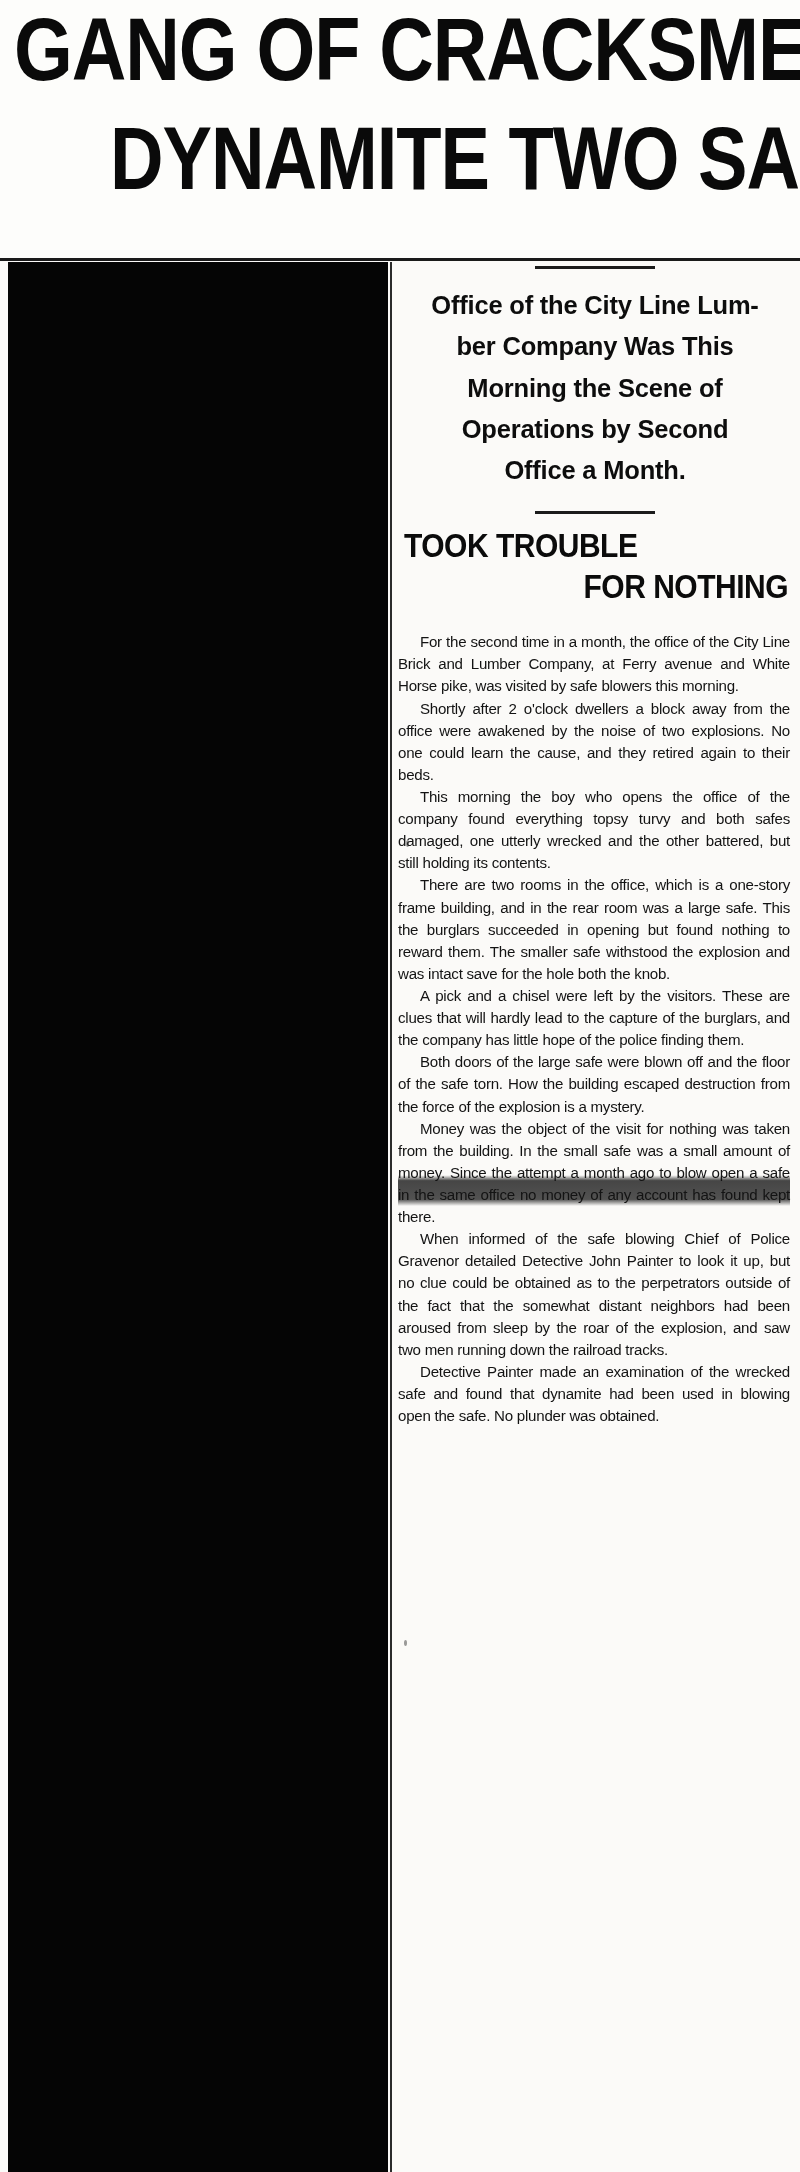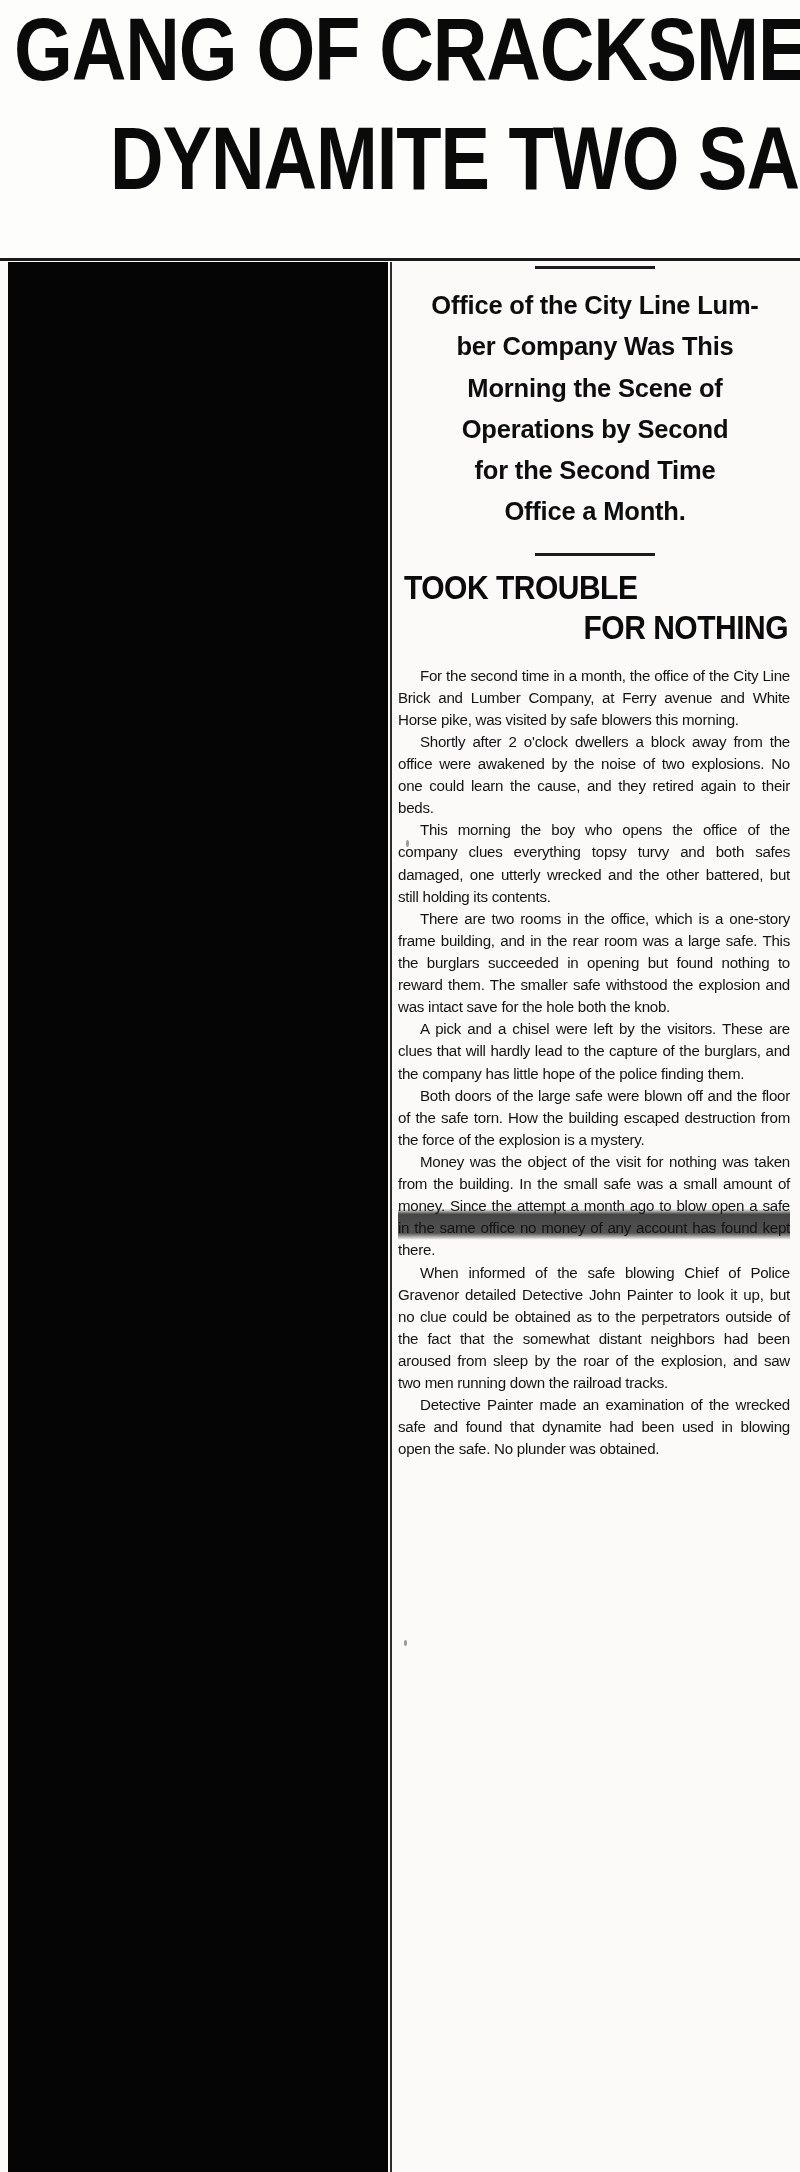--- a/index.html
+++ b/index.html
@@ -136,21 +136,21 @@
     display: block;
     text-align: right;
     padding-right: 4px;
     margin-top: 8px;
     transform: scaleY(1.12);
     transform-origin: right top;
   }
 
   
   .body-text {
-    margin-top: 22px;
+    margin-top: 30px;
     font-family: "Liberation Sans", sans-serif;
     font-size: 15.1px;
     line-height: 1.465;
     text-align: justify;
     color: #131313;
     letter-spacing: -0.25px;
     padding-right: 2px;
   }
   .body-text p {
     margin: 0;
@@ -183,35 +183,34 @@
 
     <div class="col-right">
 
       <div class="hr-short"></div>
 
       <div class="deck">
         <div>Office of the City Line Lum-</div>
         <div>ber Company Was This</div>
         <div>Morning the Scene of</div>
         <div>Operations by Second</div>
-        <div>for the Second Time</div>
         <div>Office a Month.</div>
       </div>
 
       <div class="hr-short2"></div>
 
       <div class="subhead2">
         <span class="l1">TOOK TROUBLE</span>
         <span class="l2">FOR NOTHING</span>
       </div>
 
       <div class="body-text">
         <p>For the second time in a month, the office of the City Line Brick and Lumber Company, at Ferry avenue and White Horse pike, was visited by safe blowers this morning.</p>
         <p>Shortly after 2 o'clock dwellers a block away from the office were awakened by the noise of two explosions. No one could learn the cause, and they retired again to their beds.</p>
-        <p>This morning the boy who opens the office of the company clues everything topsy turvy and both safes damaged, one utterly wrecked and the other battered, but still holding its contents.</p>
+        <p>This morning the boy who opens the office of the company found everything topsy turvy and both safes damaged, one utterly wrecked and the other battered, but still holding its contents.</p>
         <p>There are two rooms in the office, which is a one-story frame building, and in the rear room was a large safe. This the burglars succeeded in opening but found nothing to reward them. The smaller safe withstood the explosion and was intact save for the hole both the knob.</p>
         <p>A pick and a chisel were left by the visitors. These are clues that will hardly lead to the capture of the burglars, and the company has little hope of the police finding them.</p>
         <p>Both doors of the large safe were blown off and the floor of the safe torn. How the building escaped destruction from the force of the explosion is a mystery.</p>
         <p class="smudge">Money was the object of the visit for nothing was taken from the building. In the small safe was a small amount of money. Since the attempt a month ago to blow open a safe in the same office no money of any account has found kept there.</p>
         <p>When informed of the safe blowing Chief of Police Gravenor detailed Detective John Painter to look it up, but no clue could be obtained as to the perpetrators outside of the fact that the somewhat distant neighbors had been aroused from sleep by the roar of the explosion, and saw two men running down the railroad tracks.</p>
         <p>Detective Painter made an examination of the wrecked safe and found that dynamite had been used in blowing open the safe. No plunder was obtained.</p>
       </div>
 
     </div>
   </div>

